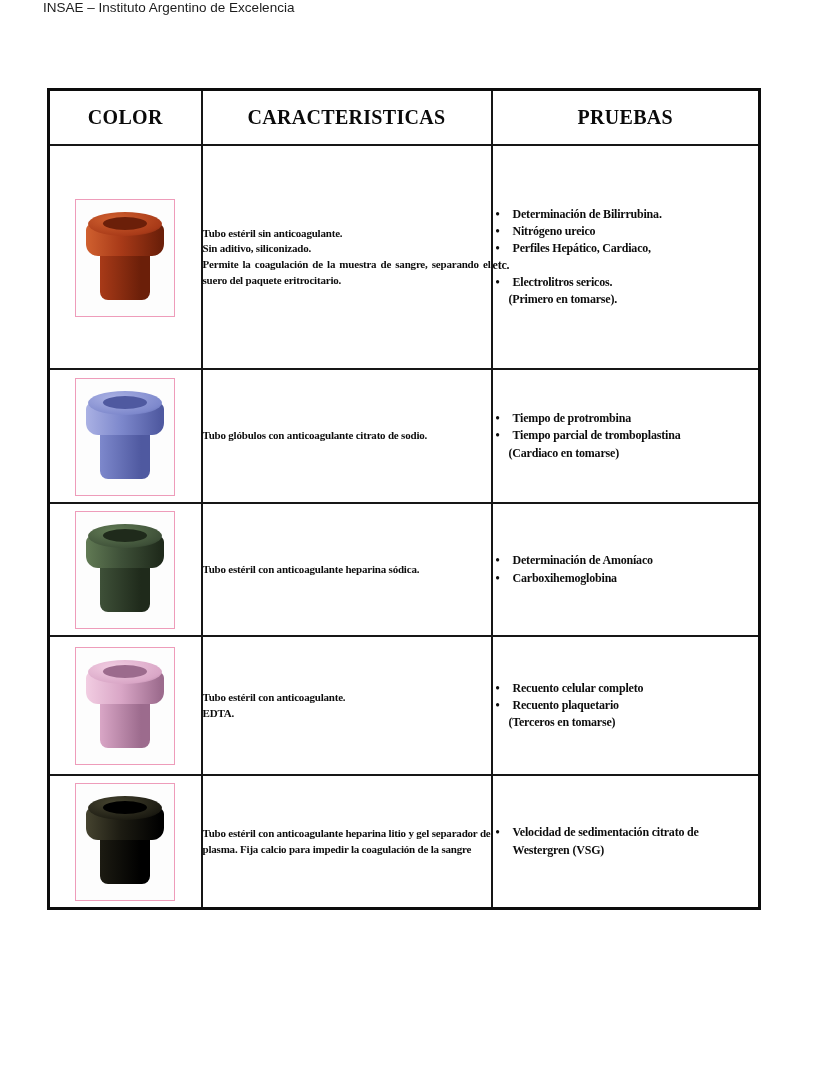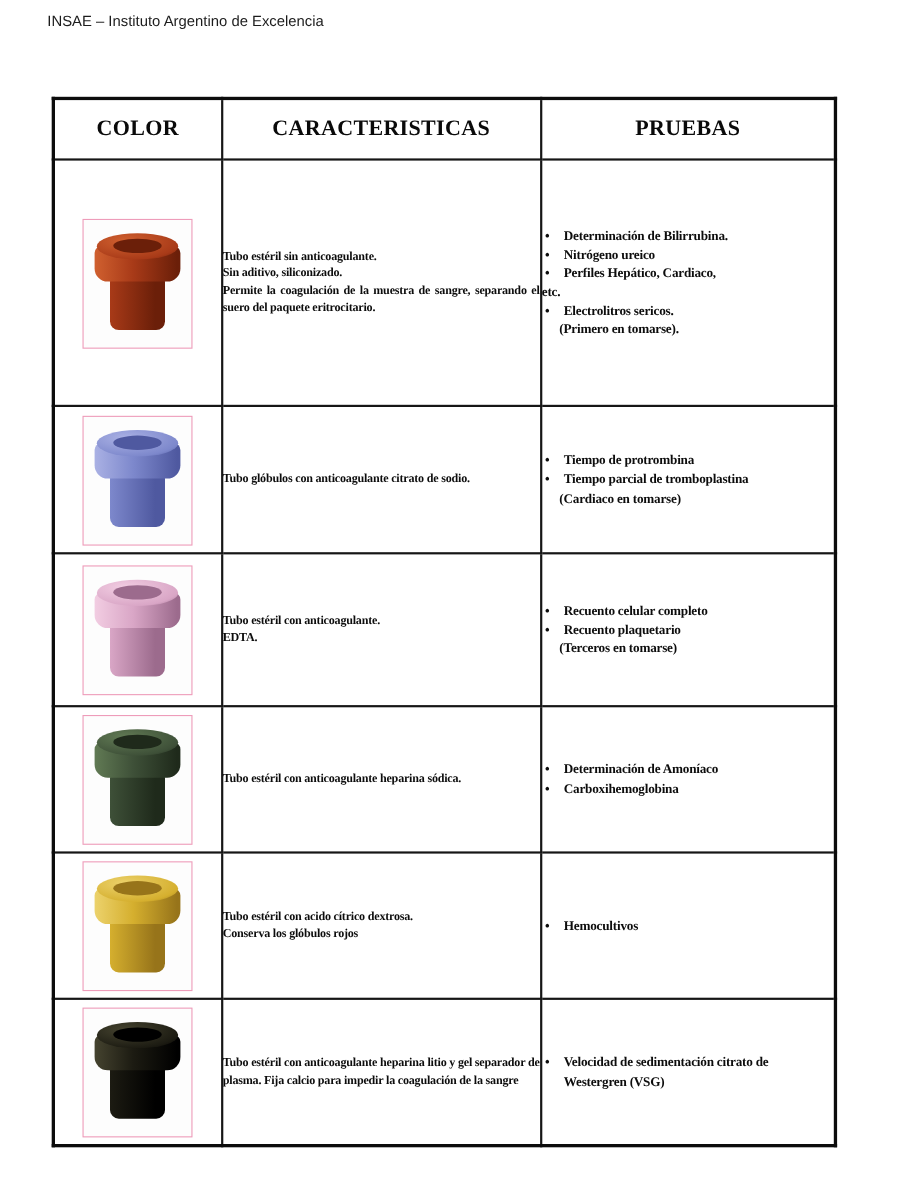--- a/index.html
+++ b/index.html
@@ -1,21 +1,21 @@
 <!DOCTYPE html>
 <html><head>
 <meta charset="utf-8">
 <style>
   html,body{margin:0;padding:0;background:#ffffff;}
   .sheet{
     width:828px;height:1071px;background:#ffffff;position:relative;
     font-family:"Liberation Serif", serif;color:#111;overflow:hidden;
   }
   .page-header{
-    position:absolute;top:12px;left:43px;
+    position:absolute;top:0;left:43px;
     font-family:"Liberation Sans", sans-serif;
     font-size:13.5px;color:#1c1c1c;
   }
   .tube-table{
     position:absolute;top:88px;left:47px;width:711px;
     border-collapse:collapse;table-layout:fixed;
     border:3px solid #0c0c0c;
   }
   .tube-table th,.tube-table td{
     border:2px solid #161616;
@@ -136,20 +136,43 @@
     </td>
     <td class="cell-pruebas">
       <ul class="pruebas-list">
               <li class="p-bullet">Tiempo de protrombina</li>
               <li class="p-bullet">Tiempo parcial de tromboplastina</li>
               <li class="p-cont">(Cardiaco en tomarse)</li>
             </ul>
     </td>
   </tr>
 
+  <tr style="height: 119px;">
+    <td class="cell-color">
+      <div class="tube-frame">
+        <div class="tube" style="--c-main: #3e5038; --c-light: #617a54; --c-dark: #1f2a1b;">
+          <div class="tube-body"></div>
+          <div class="tube-rim">
+            <div class="tube-hole"></div>
+          </div>
+          <div class="tube-stem"></div>
+        </div>
+      </div>
+    </td>
+    <td class="cell-carac">
+      <p class="carac-text">Tubo estéril con anticoagulante heparina sódica.</p>
+    </td>
+    <td class="cell-pruebas">
+      <ul class="pruebas-list">
+              <li class="p-bullet">Determinación de Amoníaco</li>
+              <li class="p-bullet">Carboxihemoglobina</li>
+            </ul>
+    </td>
+  </tr>
+
   <tr style="height: 139px;">
     <td class="cell-color">
       <div class="tube-frame">
         <div class="tube" style="--c-main: #d9a6c6; --c-light: #f2cde2; --c-dark: #9c6b8d;">
           <div class="tube-body"></div>
           <div class="tube-rim">
             <div class="tube-hole"></div>
           </div>
           <div class="tube-stem"></div>
         </div>
@@ -161,65 +184,20 @@
     </td>
     <td class="cell-pruebas">
       <ul class="pruebas-list">
               <li class="p-bullet">Recuento celular completo</li>
               <li class="p-bullet">Recuento plaquetario</li>
               <li class="p-cont">(Terceros en tomarse)</li>
             </ul>
     </td>
   </tr>
 
-  <tr style="height: 119px;">
-    <td class="cell-color">
-      <div class="tube-frame">
-        <div class="tube" style="--c-main: #3e5038; --c-light: #617a54; --c-dark: #1f2a1b;">
-          <div class="tube-body"></div>
-          <div class="tube-rim">
-            <div class="tube-hole"></div>
-          </div>
-          <div class="tube-stem"></div>
-        </div>
-      </div>
-    </td>
-    <td class="cell-carac">
-      <p class="carac-text">Tubo estéril con anticoagulante heparina sódica.</p>
-    </td>
-    <td class="cell-pruebas">
-      <ul class="pruebas-list">
-              <li class="p-bullet">Determinación de Amoníaco</li>
-              <li class="p-bullet">Carboxihemoglobina</li>
-            </ul>
-    </td>
-  </tr>
-
-  <tr style="height: 107px;">
-    <td class="cell-color">
-      <div class="tube-frame">
-        <div class="tube" style="--c-main: #d5af2e; --c-light: #ecd26c; --c-dark: #97741a;">
-          <div class="tube-body"></div>
-          <div class="tube-rim">
-            <div class="tube-hole"></div>
-          </div>
-          <div class="tube-stem"></div>
-        </div>
-      </div>
-    </td>
-    <td class="cell-carac">
-      <p class="carac-text">Tubo estéril con acido cítrico dextrosa.
-Conserva los glóbulos rojos</p>
-    </td>
-    <td class="cell-pruebas">
-      <ul class="pruebas-list">
-              <li class="p-bullet">Hemocultivos</li>
-            </ul>
-    </td>
-  </tr>
 
   <tr style="height: 126px;">
     <td class="cell-color">
       <div class="tube-frame">
         <div class="tube" style="--c-main: #1c1b12; --c-light: #45432f; --c-dark: #000000;">
           <div class="tube-body"></div>
           <div class="tube-rim">
             <div class="tube-hole"></div>
           </div>
           <div class="tube-stem"></div>

